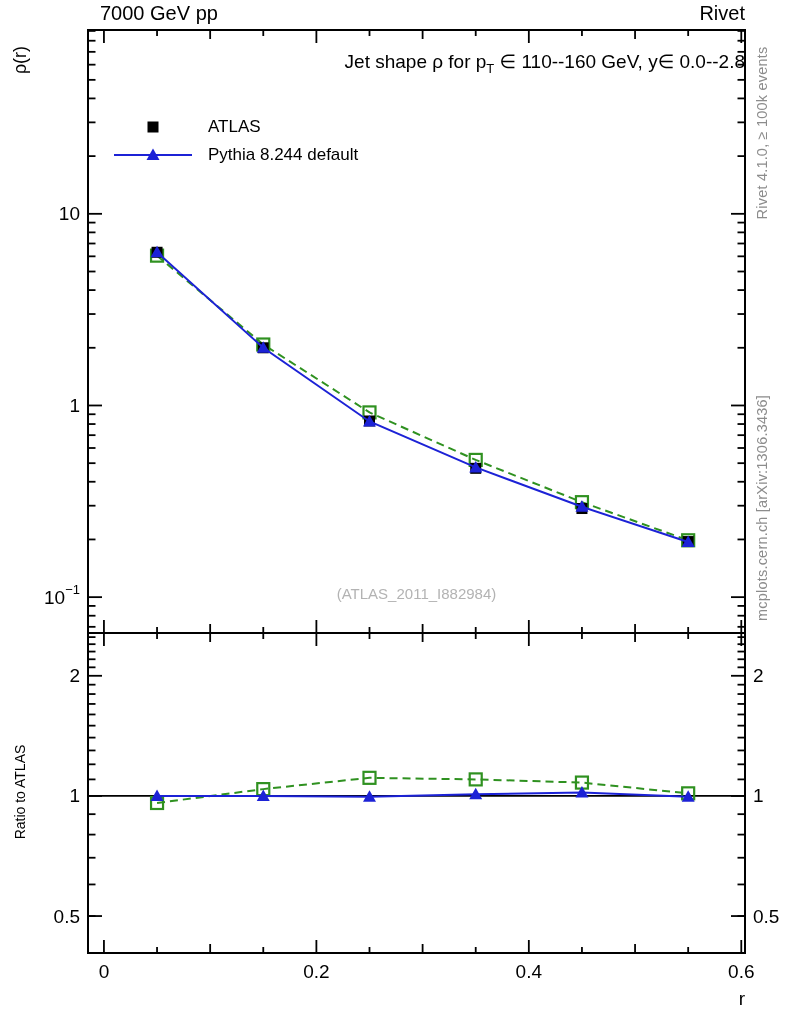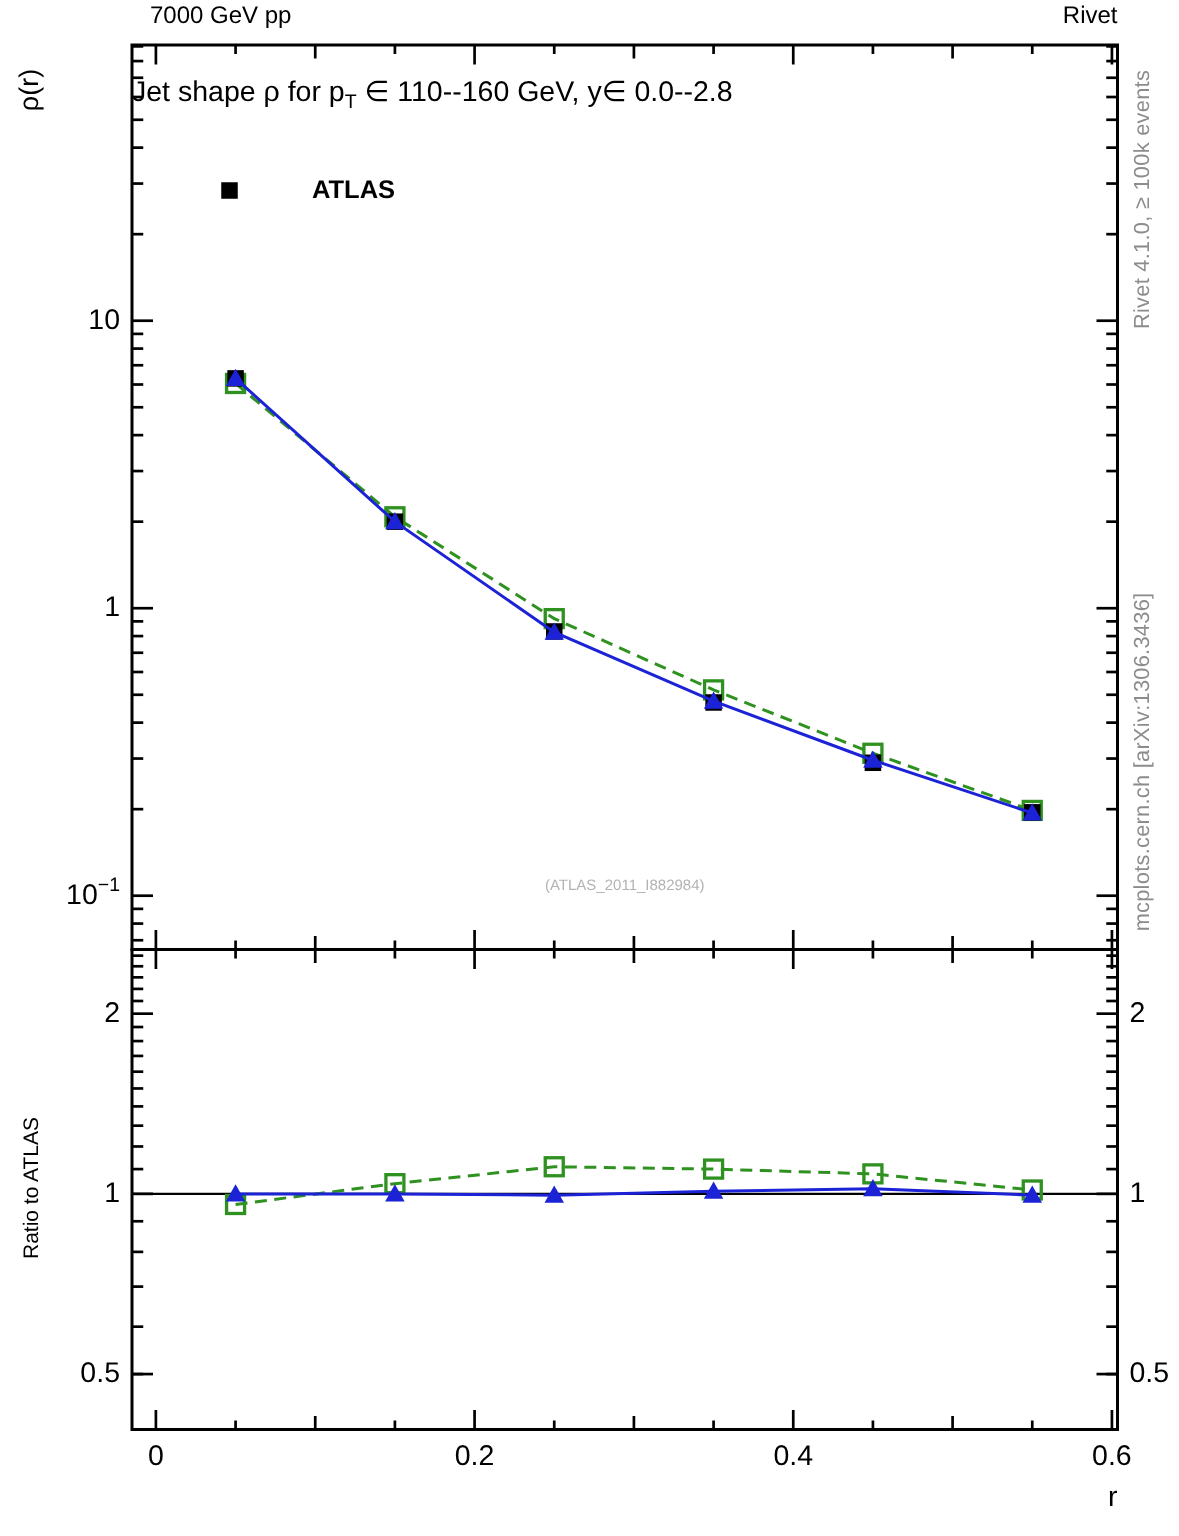--- a/index.html
+++ b/index.html
@@ -2,36 +2,36 @@
 <html><head>
 <meta charset="utf-8">
 <style>
   html,body{margin:0;padding:0;background:#fff;}
   #canvas{
     position:relative;width:786px;height:1024px;background:#fff;overflow:hidden;
     font-family:"Liberation Sans","DejaVu Sans",sans-serif;color:#000;
   }
   #plot-svg{position:absolute;left:0;top:0;}
   #plot-svg text{font-family:"Liberation Sans","DejaVu Sans",sans-serif;fill:#000;}
-  .hdr{position:absolute;top:2px;font-size:16px;}
+  .hdr{position:absolute;top:2px;font-size:20px;}
   .hdr-left{left:100px;}
   .hdr-right{right:41px;}
   .vtext{position:absolute;white-space:nowrap;transform:translate(-50%,-50%) rotate(-90deg);}
   .ylab-main{font-size:18px;}
   .ylab-ratio{font-size:14px;}
   .credit{font-size:14.5px;color:#8c8c8c;letter-spacing:.2px;}
-  .plot-title{position:absolute;left:88px;width:657px;top:50px;text-align:left;font-size:19px;}
+  .plot-title{position:absolute;left:88px;width:657px;top:50px;text-align:right;font-size:19px;}
   .plot-title sub{font-size:13px;vertical-align:-5px;}
   .watermark{position:absolute;left:88px;width:657px;top:585px;text-align:center;
-             font-size:10px;color:#b3b3b3;}
+             font-size:15px;color:#b3b3b3;}
   .xlab{position:absolute;right:41px;top:988px;font-size:19px;}
   .legend{position:absolute;left:112px;top:113px;}
   .legend-row{display:flex;align-items:center;height:28px;}
   .legend-marker{width:82px;height:16px;flex:0 0 82px;}
-  .legend-label{margin-left:14px;font-size:17px;white-space:nowrap;font-weight:bold;}
+  .legend-label{margin-left:14px;font-size:17px;white-space:nowrap;}
 </style>
 </head>
 <body>
 
 <div id="canvas">
 
   <div class="hdr hdr-left">7000 GeV pp</div>
   <div class="hdr hdr-right">Rivet</div>
 
   <div class="vtext ylab-main" style="left:20px;top:60px;">ρ(r)</div>
@@ -40,20 +40,27 @@
   <div class="vtext credit" style="left:762px;top:508px;">mcplots.cern.ch [arXiv:1306.3436]</div>
 
   <div class="plot-title"><span>Jet shape ρ for p</span><sub>T</sub><span> ∈ 110--160 GeV, y∈ 0.0--2.8</span></div>
 
   <div class="legend" id="legend">
       <div class="legend-row">
         <svg width="82" height="16" class="legend-marker">
           <rect x="35.5" y="2.5" width="11" height="11" fill="#000000"></rect>
         </svg>
         <span class="legend-label">ATLAS</span>
+      </div>
+      <div class="legend-row">
+        <svg width="82" height="16" class="legend-marker">
+          <line x1="2" y1="8" x2="80" y2="8" stroke="#1c22d6" stroke-width="2" stroke-dasharray="none"></line>
+          <polygon points="41,1.5 34.5,13 47.5,13" fill="#1c22d6"></polygon>
+        </svg>
+        <span class="legend-label">Pythia 8.244 default</span>
       </div>
     </div>
 
   <div class="watermark">(ATLAS_2011_I882984)</div>
 
   <div class="vtext ylab-ratio" style="left:20px;top:792px;">Ratio to ATLAS</div>
 
   <div class="xlab">r</div>
 
   <svg id="plot-svg" width="786" height="1024" viewBox="0 0 786 1024">

